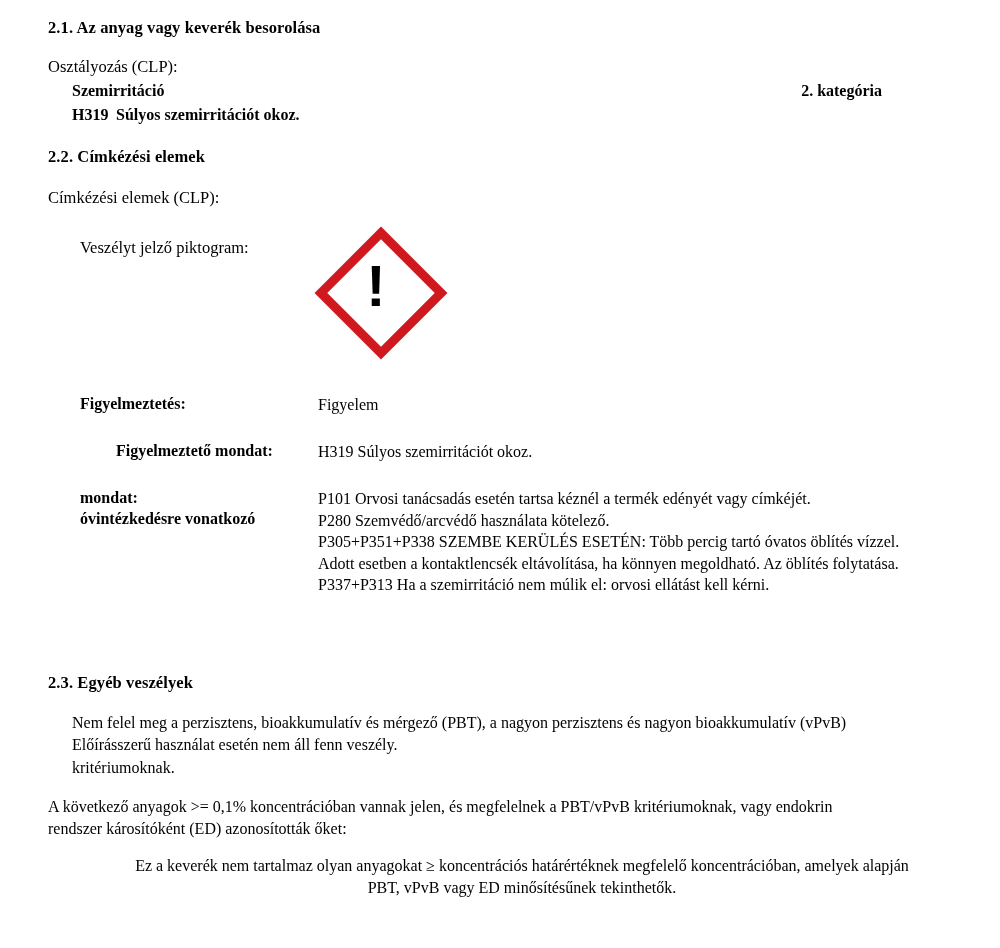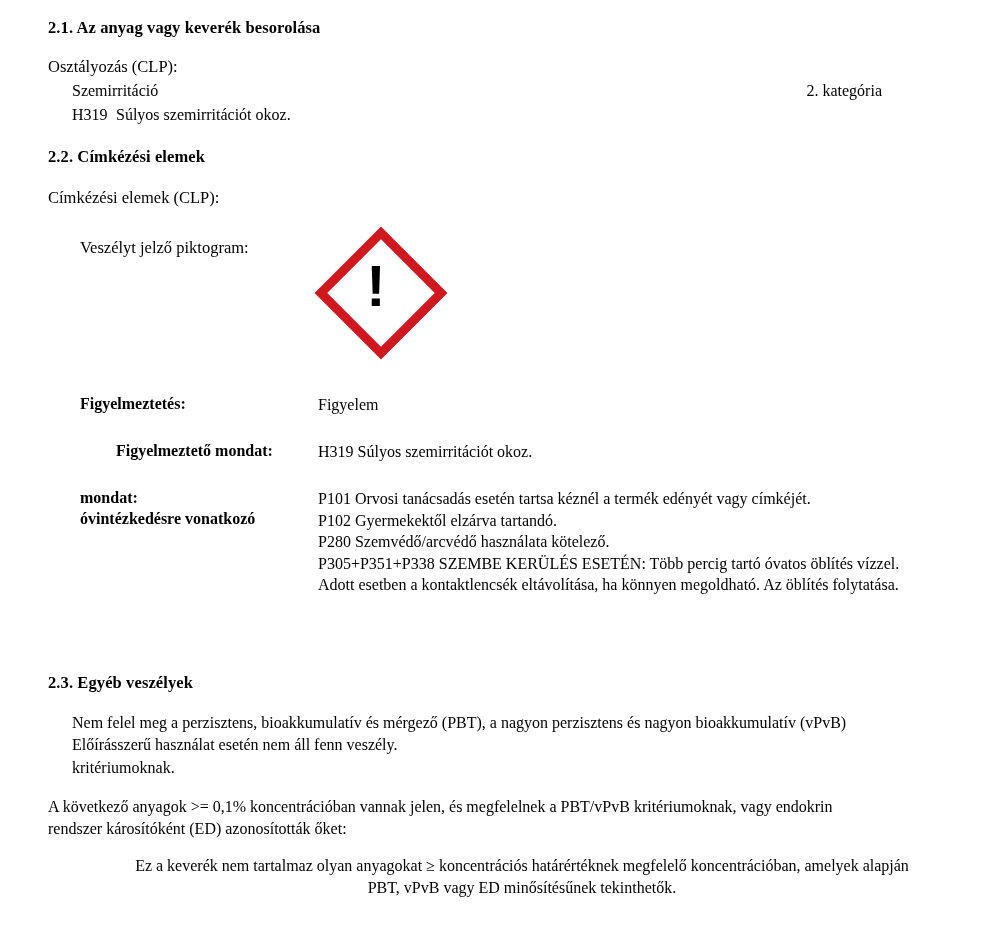--- a/index.html
+++ b/index.html
@@ -27,20 +27,21 @@
     font-size: 16.5px;
     letter-spacing: 0.1px;
   }
   .sub-heading {
     font-weight: normal;
     font-size: 16.5px;
   }
   .body-text {
     font-size: 16px;
     line-height: 1.35;
+    font-weight: bold;
   }
 
   
   #s21-heading {
     position: absolute;
     left: 48px;
     top: 18px;
   }
   #clp-class-label {
     position: absolute;
@@ -208,24 +209,24 @@
 
   <div id="hazstmt-label" class="lbl-col">Figyelmeztető mondat:</div>
   <div id="hazstmt-value" class="val-col">H319 Súlyos szemirritációt okoz.</div>
 
   <div id="precstmt-label" class="lbl-col">
     <div>mondat:</div>
     <div>óvintézkedésre vonatkozó</div>
   </div>
   <div id="precstmt-value" class="val-col">
     <div>P101 Orvosi tanácsadás esetén tartsa kéznél a termék edényét vagy címkéjét.</div>
-    <div>P102 Gyermekektől elzárva tartandó.</div>
     <div>P280 Szemvédő/arcvédő használata kötelező.</div>
     <div>P305+P351+P338 SZEMBE KERÜLÉS ESETÉN: Több percig tartó óvatos öblítés vízzel.</div>
     <div>Adott esetben a kontaktlencsék eltávolítása, ha könnyen megoldható. Az öblítés folytatása.</div>
+    <div>P337+P313 Ha a szemirritáció nem múlik el: orvosi ellátást kell kérni.</div>
   </div>
 
   <div id="s23-heading" class="section-heading">2.3. Egyéb veszélyek</div>
 
   <div id="s23-p1">
     <div>Nem felel meg a perzisztens, bioakkumulatív és mérgező (PBT), a nagyon perzisztens és nagyon bioakkumulatív (vPvB)</div>
     <div>Előírásszerű használat esetén nem áll fenn veszély.</div>
     <div>kritériumoknak.</div>
   </div>
 

